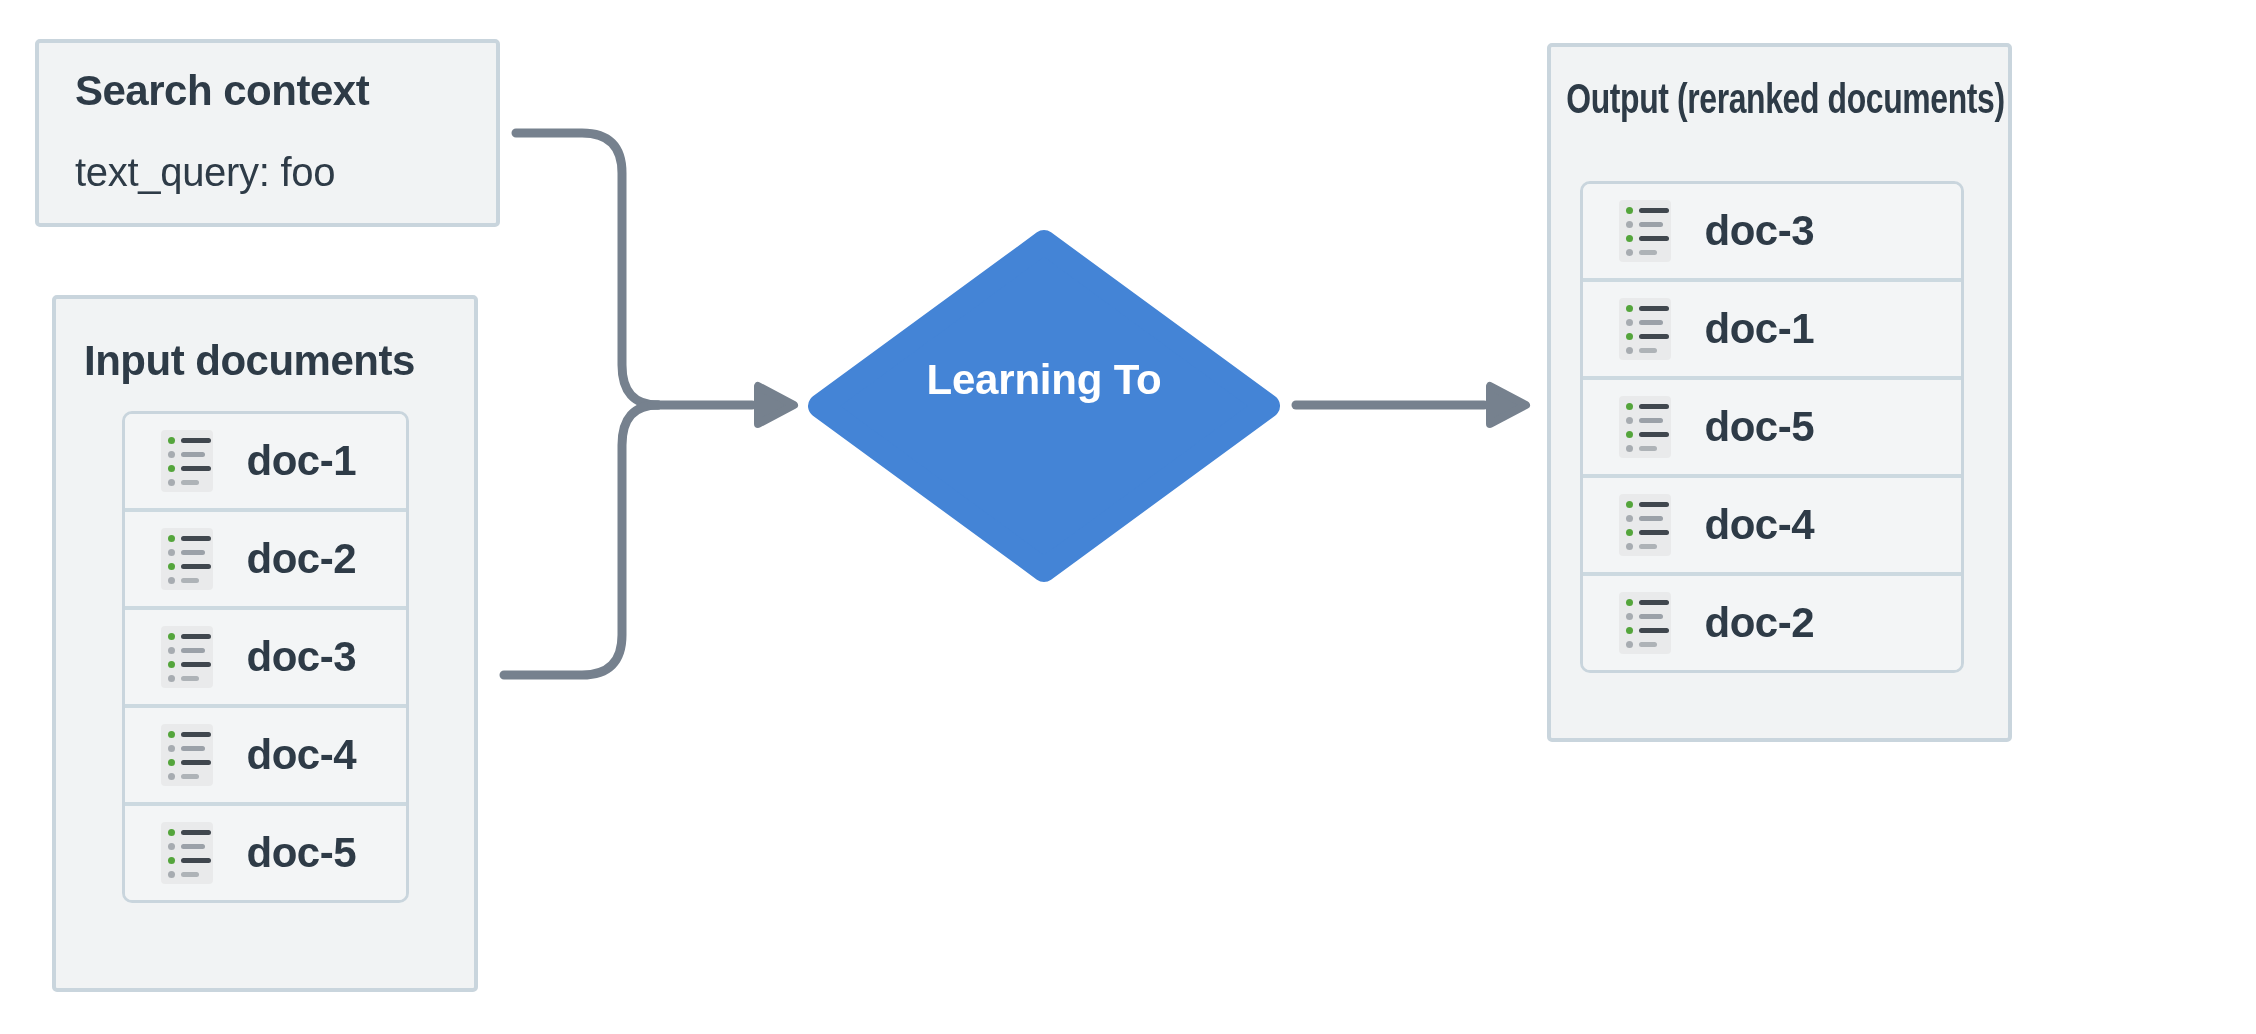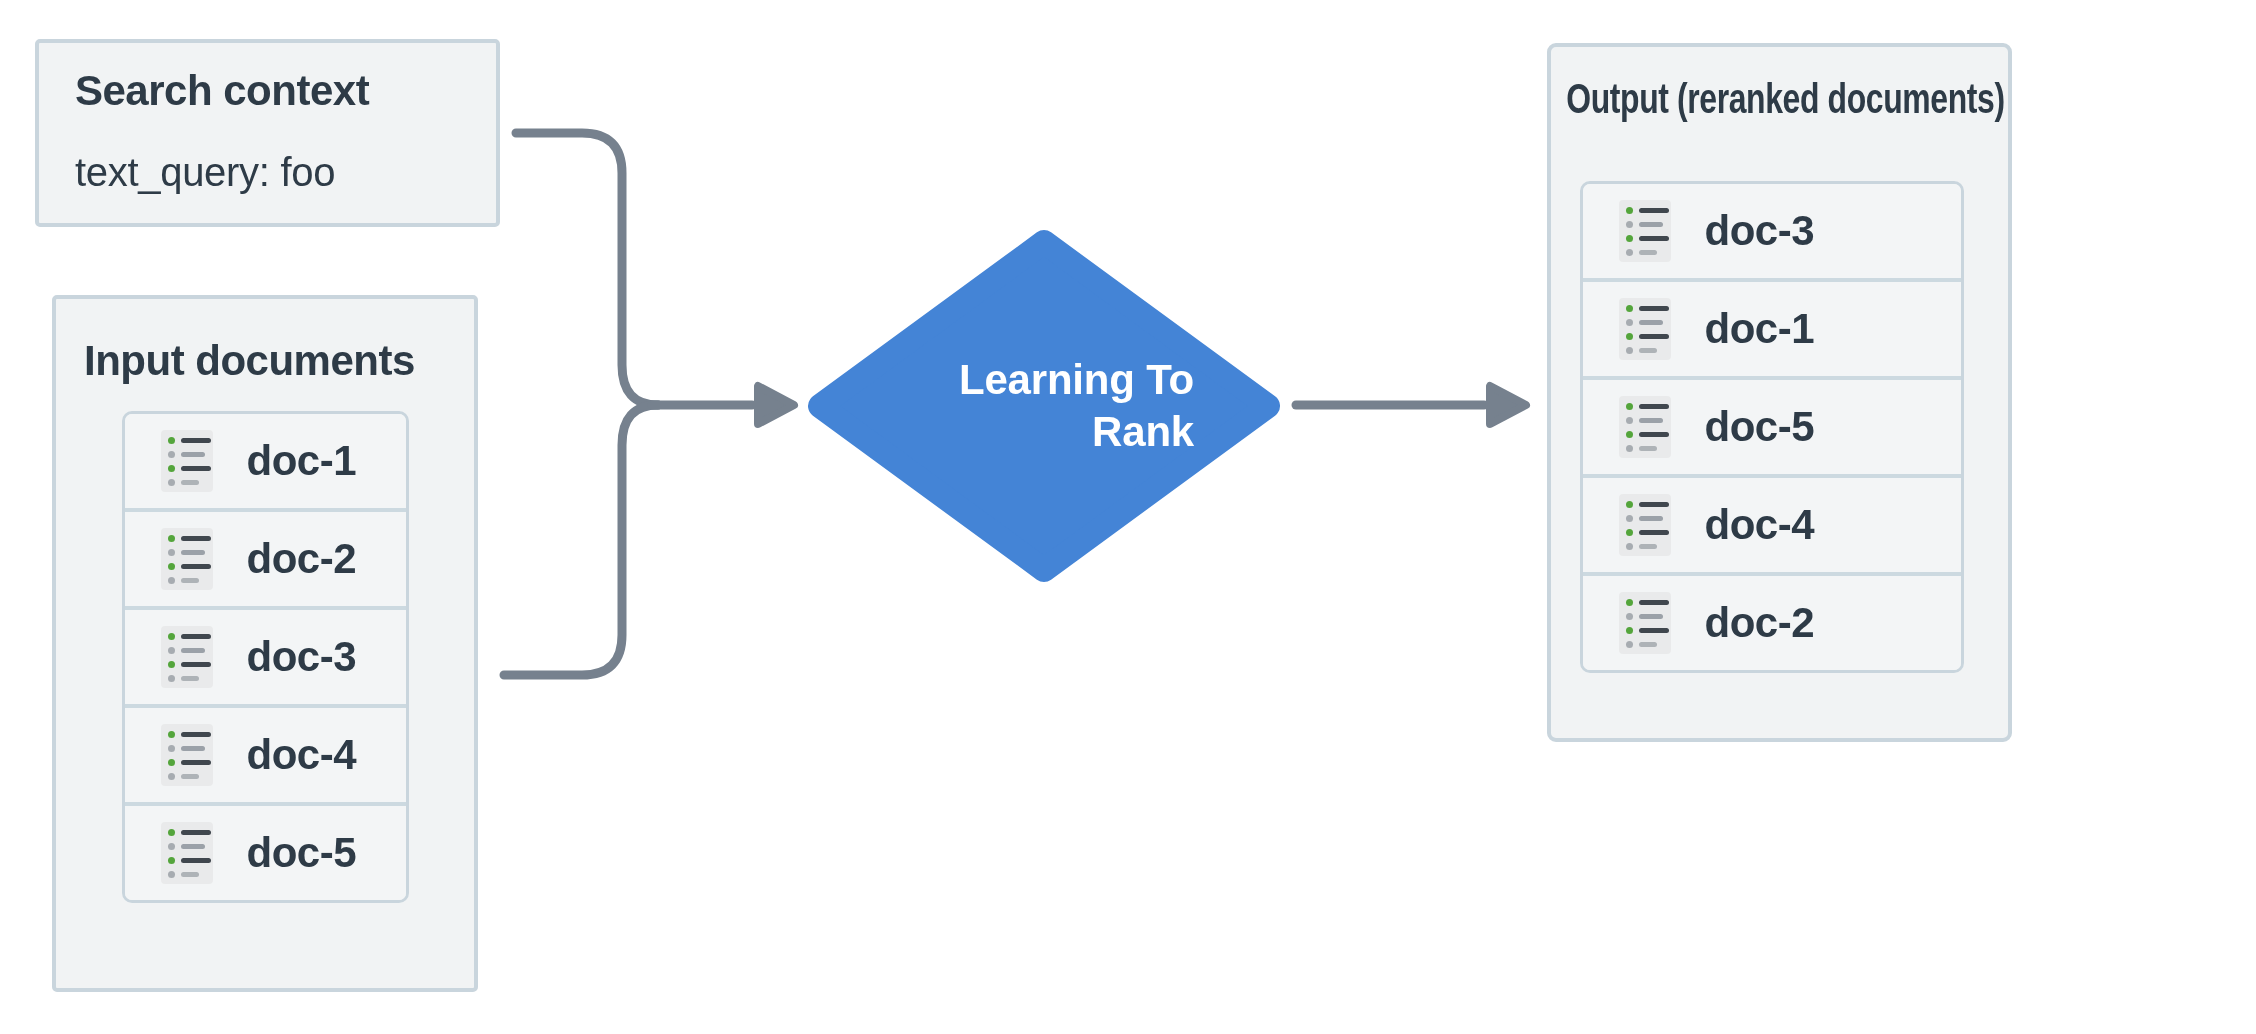--- a/index.html
+++ b/index.html
@@ -28,21 +28,21 @@
   #search-panel { left: 35px; top: 39px; width: 465px; height: 188px; padding: 22px 36px; }
   .query-text {
     font-size: 40px;
     color: var(--text-dark);
     margin-top: 31px;
     letter-spacing: -0.3px;
     line-height: 48px;
   }
   #input-panel  { left: 52px;   top: 295px; width: 426px; height: 697px; padding: 36px 0 0 0; }
   #input-panel .panel-title  { padding-left: 28px; }
-  #output-panel { left: 1547px; top: 43px;  width: 465px; height: 699px; padding: 26px 16px 0 0; border-radius: 9px; }
+  #output-panel { left: 1547px; top: 43px;  width: 465px; height: 699px; padding: 26px 16px 0 0; }
   #output-panel .panel-title {
     padding-left: 20px;
     transform: scaleX(0.76);
     transform-origin: left center;
     white-space: nowrap;
     width: max-content;
   }
   .doc-list {
     width: 281px;
     margin: 24px auto 0;
@@ -88,21 +88,21 @@
   .bar.d { width: 30px; background: var(--icon-line-dark); }
   .bar.m { width: 24px; background: var(--icon-line-gray); }
   .bar.l { width: 18px; background: var(--icon-line-light); }
   svg.overlay { position: absolute; left: 0; top: 0; pointer-events: none; }
   .connector { fill: none; stroke: var(--arrow-gray); stroke-width: 9; stroke-linecap: round; }
   .arrowhead { fill: var(--arrow-gray); stroke: var(--arrow-gray); stroke-width: 8; stroke-linejoin: round; }
   .diamond { fill: var(--accent-blue); stroke: var(--accent-blue); stroke-width: 24; stroke-linejoin: round; }
   .diamond-label {
     position: absolute;
     left: 894px; top: 354px; width: 300px;
-    text-align: right;
+    text-align: center;
     font-weight: bold;
     font-size: 42px;
     line-height: 52px;
     color: #ffffff;
     letter-spacing: -0.2px;
   }
 </style>
 </head>
 <body>
 
@@ -113,21 +113,20 @@
     <path class="connector" d="M504 675 H582 Q622 675 622 635 V445 Q622 405 658 405"></path>
     <path class="connector" d="M652 405 H752"></path>
     <path class="arrowhead" d="M758 386 L758 424 L794 405 Z"></path>
     <path class="connector" d="M1296 405 H1484"></path>
     <path class="arrowhead" d="M1490 386 L1490 424 L1526 405 Z"></path>
     <polygon class="diamond" points="1044,242 1268,406 1044,570 820,406"></polygon>
   </svg>
 
   <div class="diamond-label">
     <div>Learning To</div>
-    <div>Rank</div>
   </div>
 
   <div class="panel" id="search-panel">
     <div class="panel-title">Search context</div>
     <div class="query-text">text_query: foo</div>
   </div>
 
   <div class="panel" id="input-panel">
     <div class="panel-title">Input documents</div>
     <div class="doc-list">

